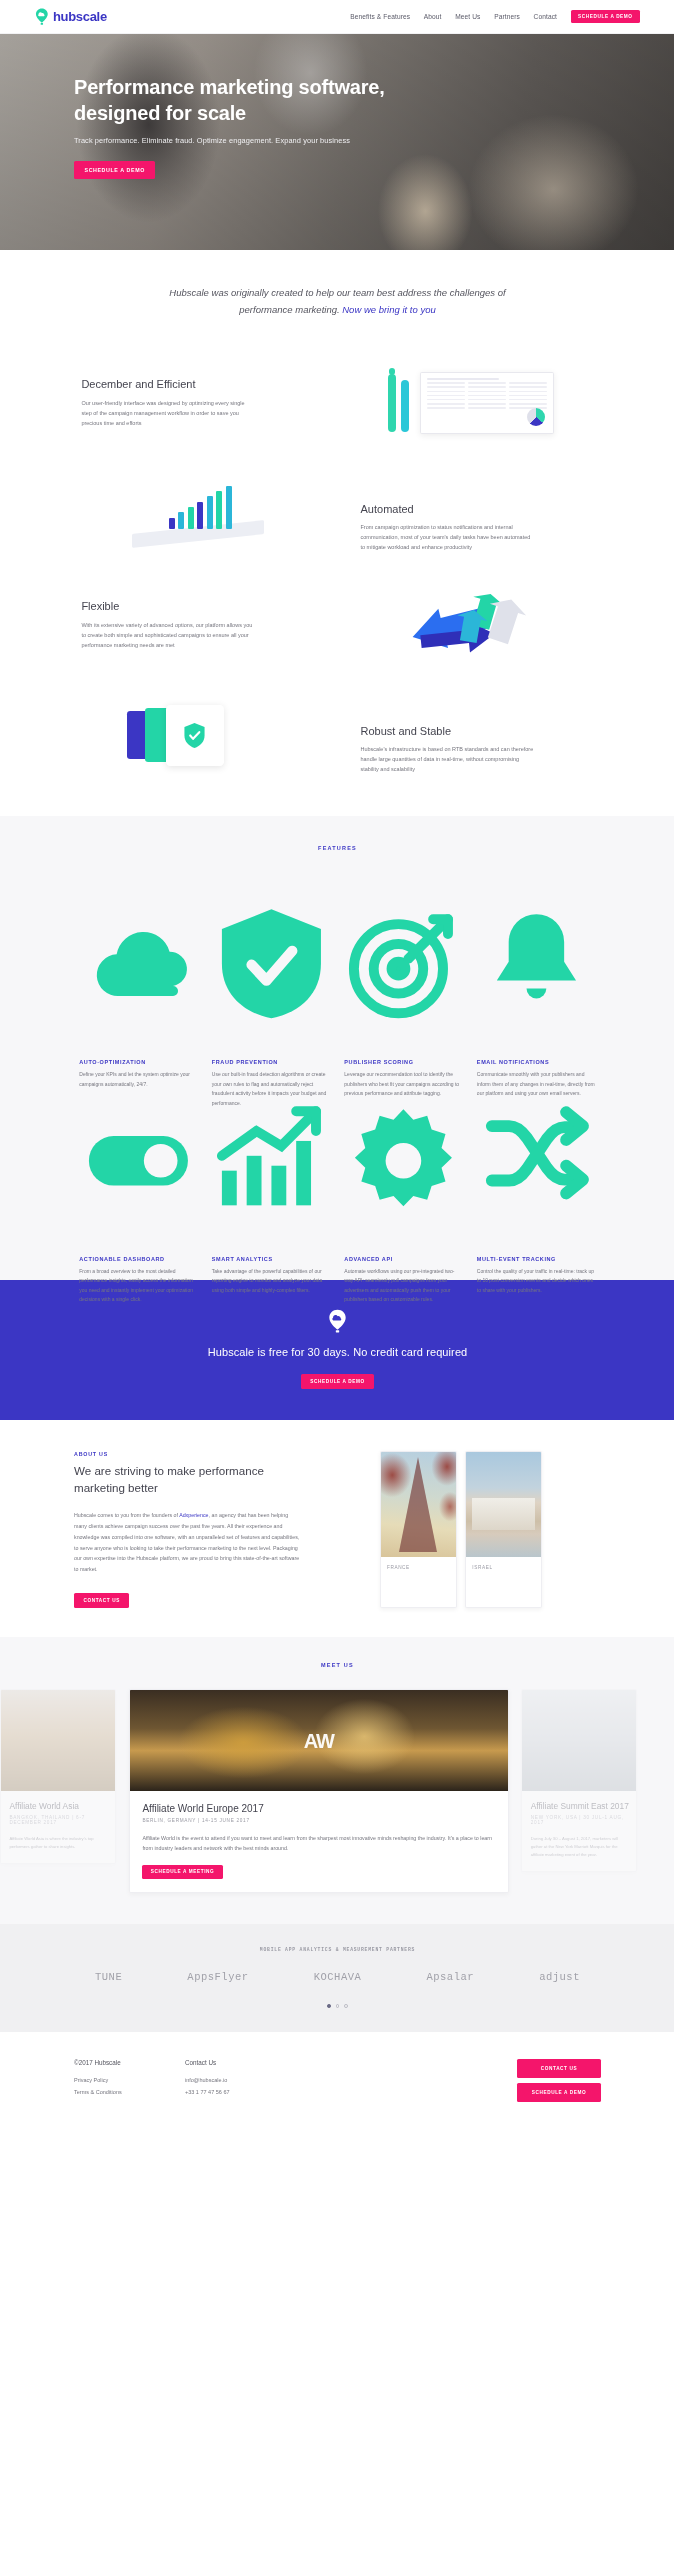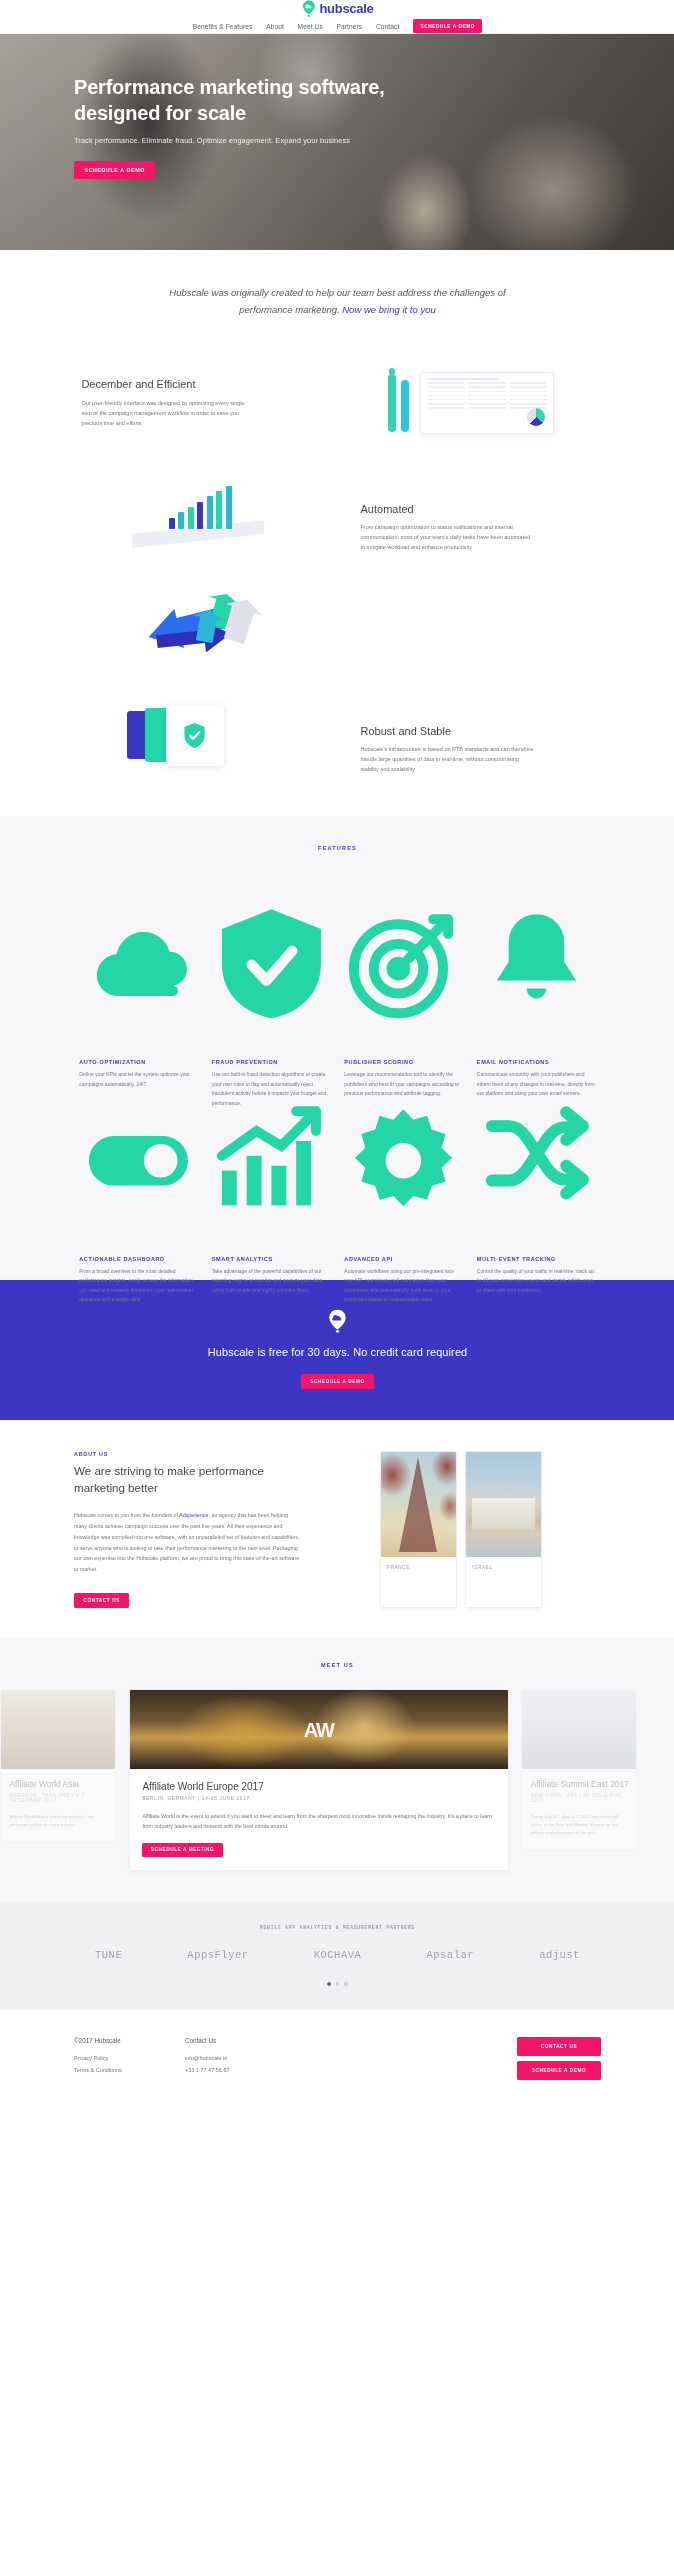--- a/index.html
+++ b/index.html
@@ -10,21 +10,21 @@
     color:#4a4a56;
     -webkit-font-smoothing:antialiased;
   }
   .wrap { width:675px; margin:0 auto; position:relative; }
   .container { width:527px; margin:0 auto; position:relative; }
 
   
   .site-header{
     height:34px; background:#fff; display:flex; align-items:center;
     justify-content:space-between; padding:0 35px;
-    border-bottom:0.5px solid #f2f2f4; position:relative; z-index:30;flex-direction:column;
+    border-bottom:0.5px solid #f2f2f4; position:relative; z-index:30;
   }
   .brand{ display:flex; align-items:center; gap:4.2px; }
   .brand-mark{ width:13.7px; height:17px; position:relative; }
   .brand-name{
     font-size:13px; font-weight:bold; color:#3b36c4; letter-spacing:-0.3px;
   }
   .nav{ display:flex; align-items:center; gap:13.7px; }
   .nav a{
     font-size:6.6px; color:#5a5a68; text-decoration:none; letter-spacing:0.1px;
   }
@@ -204,21 +204,21 @@
   
   .meetus{ background:#f7f7f9; padding:25px 0 31px; overflow:hidden; }
   .carousel{ display:flex; gap:12.7px; margin-top:21px; align-items:flex-start;
     width:675px; margin-left:calc((675px - 527px)/-2); padding-left:0; }
   .ev{
     background:#fff; border:0.5px solid #eeeef2; border-radius:1.6px; flex:0 0 auto;
     box-shadow:0 1.1px 5.3px rgba(0,0,0,.04); overflow:hidden;
   }
   .ev.side{ width:116px; opacity:.32; }
   .ev.main{ width:380px; }
-  .ev-photo{ height:79px; }
+  .ev-photo{ height:101px; }
   .ev.main .ev-photo{
     background:
       radial-gradient(ellipse 105px 58px at 30% 52%, rgba(210,160,60,.85), transparent 62%),
       radial-gradient(ellipse 84px 63px at 62% 46%, rgba(235,200,120,.80), transparent 60%),
       linear-gradient(180deg,#3a2e22 0%,#6e5632 38%,#c79a4e 60%,#2c241b 100%);
     position:relative;
   }
   .ev-logo{
     position:absolute; left:50%; top:50%; transform:translate(-50%,-50%);
     color:#fff; font-size:20px; font-weight:bold; letter-spacing:-1.1px; opacity:.95;
@@ -375,20 +375,24 @@
             <div class="bar" style="left:56px;height:22px;background:#23d5a7"></div>
             <div class="bar" style="left:65px;height:27px;background:#3b36c4"></div>
             <div class="bar" style="left:75px;height:33px;background:#2bb6d8"></div>
             <div class="bar" style="left:84px;height:38px;background:#23d5a7"></div>
             <div class="bar" style="left:94px;height:43px;background:#2bb6d8"></div>
           </div>
         </div>
       </div>
 
       <div class="brow">
+        <div class="bcol-txt">
+          <h3>Flexible</h3>
+          <p>With its extensive variety of advanced options, our platform allows you to create both simple and sophisticated campaigns to ensure all your performance marketing needs are met</p>
+        </div>
         <div class="bcol-img">
           <div class="ill ill-arrows">
             <svg viewBox="0 0 240 130" width="127" height="69">
               <path d="M10 70 L70 30 L70 48 L150 48 L150 88 L70 88 L70 106 Z" fill="#2b6ef0" transform="rotate(-14 80 68)"></path>
               <path d="M30 96 L120 96 L120 78 L170 108 L120 138 L120 120 L30 120 Z" fill="#2f2fb8" transform="rotate(-6 100 108) translate(0,-20)"></path>
               <path d="M120 18 L150 4 L180 18 L166 18 L166 70 L134 70 L134 18 Z" fill="#23d5a7" transform="rotate(16 150 40)"></path>
               <path d="M150 34 L186 14 L222 34 L206 34 L206 96 L166 96 L166 34 Z" fill="#dfe1ea" transform="rotate(18 186 56)"></path>
               <path d="M96 56 L132 36 L168 56 L152 56 L152 112 L112 112 L112 56 Z" fill="#2bb6d8" transform="rotate(10 132 74) scale(0.8) translate(20,10)"></path>
             </svg>
           </div>

